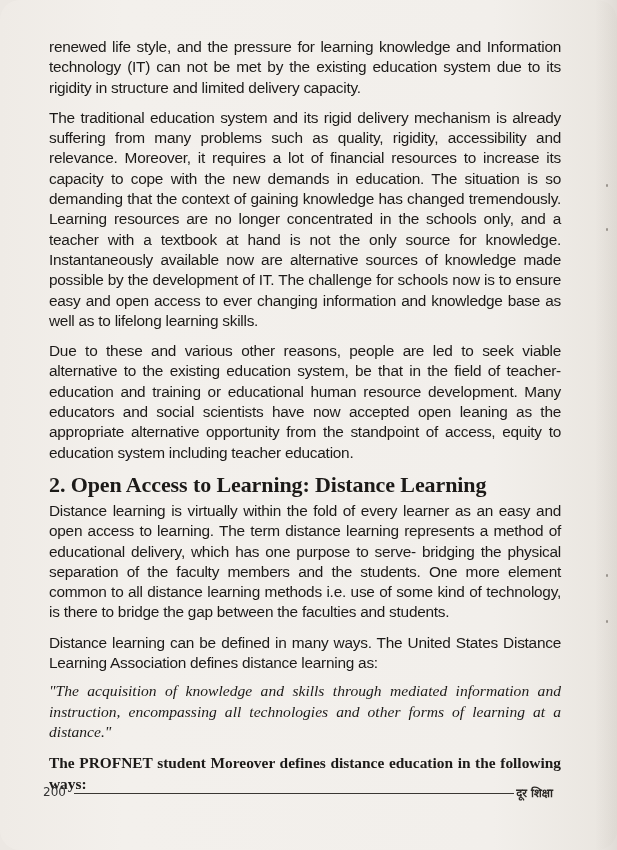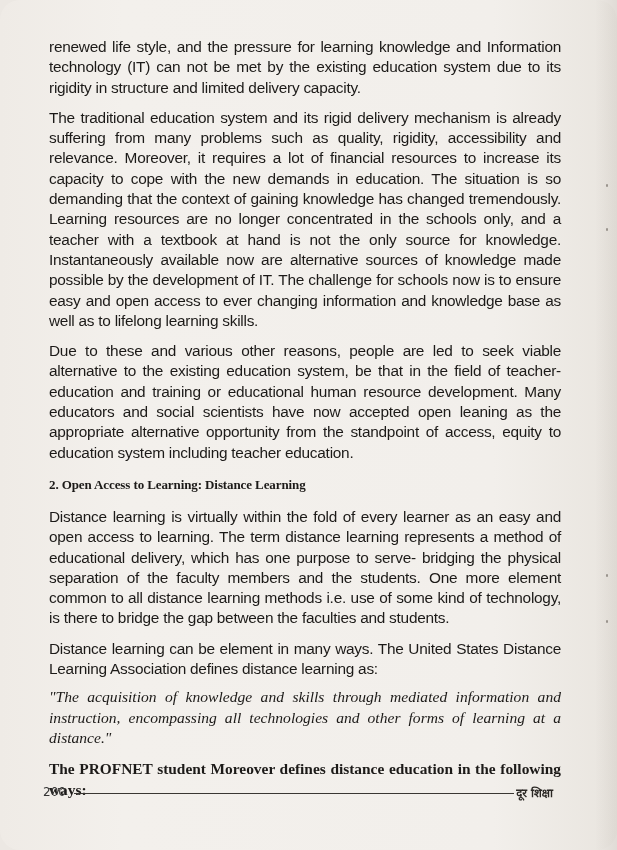--- a/index.html
+++ b/index.html
@@ -49,24 +49,24 @@
       margin: 0;
       font-size: 15.4px;
       line-height: 20.3px;
       text-align: justify;
       letter-spacing: -0.25px;
       font-family: "Liberation Sans", sans-serif;
       font-stretch: condensed;
     }
     .para { margin-bottom: 10px; }
     h2 {
-      margin: 3px 0 10px 0;
+      margin: 3px 0 4px 0;
       font-family: "Liberation Serif", serif;
       font-weight: bold;
-      font-size: 13px;
+      font-size: 22px;
       line-height: 24px;
       letter-spacing: -0.1px;
     }
     .quote {
       font-family: "Liberation Serif", serif;
       font-style: italic;
       font-size: 15.6px;
       letter-spacing: 0px;
       word-spacing: 2px;
     }
@@ -117,21 +117,21 @@
   <span class="speck" style="left:606px;top:620px;"></span>
 
   <div class="content">
     <p class="para">renewed life style, and the pressure for learning knowledge and Information technology (IT) can not be met by the existing education system due to its rigidity in structure and limited delivery capacity.</p>
     <p class="para">The traditional education system and its rigid delivery mechanism is already suffering from many problems such as quality, rigidity, accessibility and relevance. Moreover, it requires a lot of financial resources to increase its capacity to cope with the new demands in education. The situation is so demanding that the context of gaining knowledge has changed tremendously. Learning resources are no longer concentrated in the schools only, and a teacher with a textbook at hand is not the only source for knowledge. Instantaneously available now are alternative sources of knowledge made possible by the development of IT. The challenge for schools now is to ensure easy and open access to ever changing information and knowledge base as well as to lifelong learning skills.</p>
     <p class="para">Due to these and various other reasons, people are led to seek viable alternative to the existing education system, be that in the field of teacher-education and training or educational human resource development. Many educators and social scientists have now accepted open leaning as the appropriate alternative opportunity from the standpoint of access, equity to education system including teacher education.</p>
 
     <h2>2. Open Access to Learning: Distance Learning</h2>
 
     <p class="para">Distance learning is virtually within the fold of every learner as an easy and open access to learning. The term distance learning represents a method of educational delivery, which has one purpose to serve- bridging the physical separation of the faculty members and the students. One more element common to all distance learning methods i.e. use of some kind of technology, is there to bridge the gap between the faculties and students.</p>
-    <p class="para" style="margin-bottom:8px;">Distance learning can be element in many ways. The United States Distance Learning Association defines distance learning as:</p>
+    <p class="para" style="margin-bottom:8px;">Distance learning can be defined in many ways. The United States Distance Learning Association defines distance learning as:</p>
 
     <p class="para quote">"The acquisition of knowledge and skills through mediated information and instruction, encompassing all technologies and other forms of learning at a distance."</p>
 
     <p class="bold-line">The PROFNET student Moreover defines distance education in the following ways:</p>
   </div>
 
   <div class="footer">
     <span class="page-num">200</span>
     <span class="rule"></span>
     <span class="running-title">दूर शिक्षा</span>

